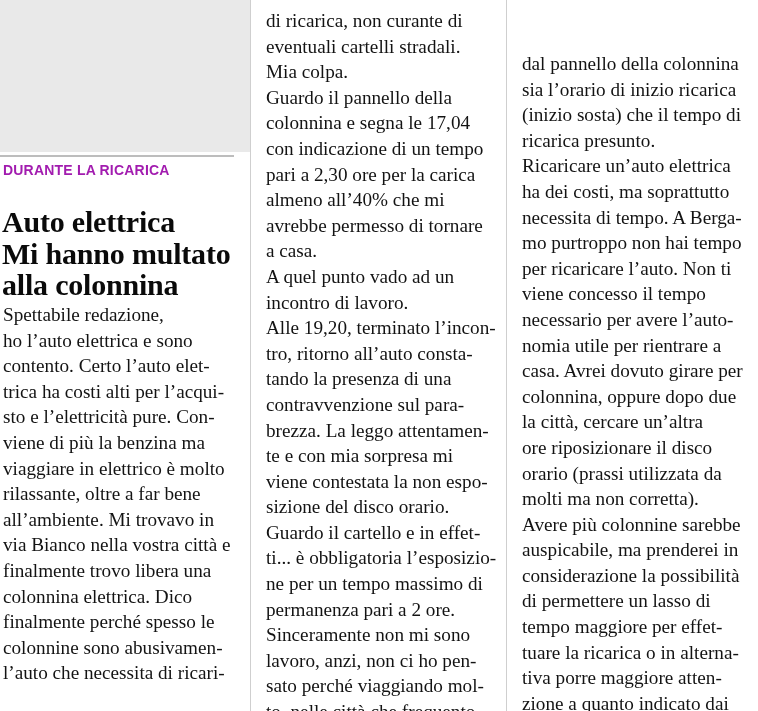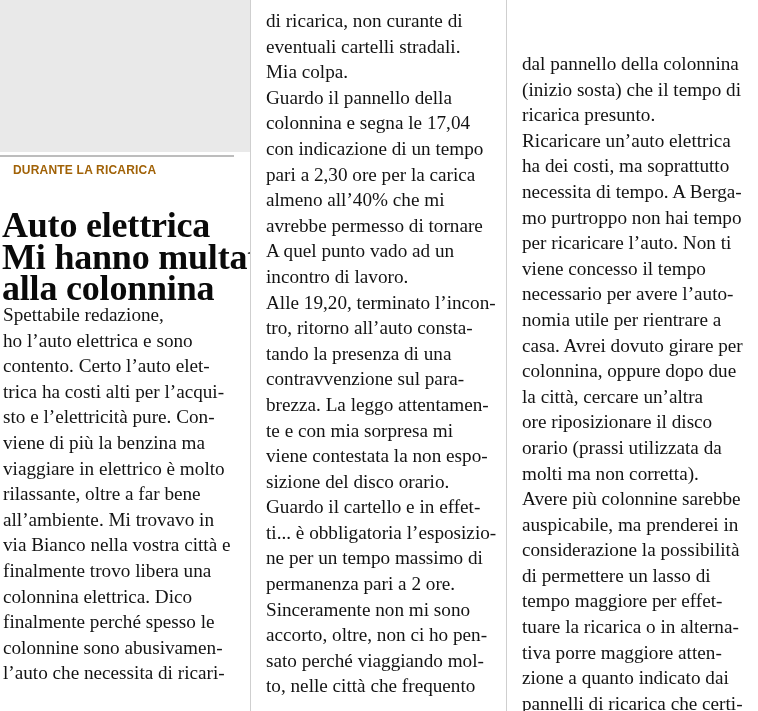--- a/index.html
+++ b/index.html
@@ -60,40 +60,40 @@
     left: 0;
     top: 155px;
     width: 234px;
     height: 2px;
     background: #bdbdbd;
   }
 
   
   #kicker {
     position: absolute;
-    left: 13px;
+    left: 3px;
     top: 161px;
     font-family: "Liberation Sans", "DejaVu Sans", sans-serif;
     font-weight: bold;
-    font-size: 12px;
+    font-size: 14px;
     letter-spacing: 0.2px;
-    color: #a16207;
+    color: #a21caf;
     line-height: 18px;
     white-space: nowrap;
   }
 
   
   #headline {
     position: absolute;
     left: 2px;
     top: 186px;
     width: 248px;
     font-family: "Liberation Serif", "DejaVu Serif", serif;
     font-weight: bold;
-    font-size: 36px;
+    font-size: 30px;
     line-height: 31.5px;
     color: #0a0a0a;
     letter-spacing: -0.2px;
   }
   #headline .hl-line { display: block; white-space: nowrap; }
 
   
   .body-text {
     position: absolute;
     font-size: 19.2px;
@@ -175,45 +175,47 @@
     <div class="body-text">
       <span class="line">di ricarica, non curante di</span>
       <span class="line">eventuali cartelli stradali.</span>
       <span class="line">Mia colpa.</span>
       <span class="line">Guardo il pannello della</span>
       <span class="line">colonnina e segna le 17,04</span>
       <span class="line">con indicazione di un tempo</span>
       <span class="line">pari a 2,30 ore per la carica</span>
       <span class="line">almeno all’40% che mi</span>
       <span class="line">avrebbe permesso di tornare</span>
+      <span class="line">a casa.</span>
       <span class="line">A quel punto vado ad un</span>
       <span class="line">incontro di lavoro.</span>
       <span class="line">Alle 19,20, terminato l’incon-</span>
       <span class="line">tro, ritorno all’auto consta-</span>
       <span class="line">tando la presenza di una</span>
       <span class="line">contravvenzione sul para-</span>
       <span class="line">brezza. La leggo attentamen-</span>
       <span class="line">te e con mia sorpresa mi</span>
       <span class="line">viene contestata la non espo-</span>
       <span class="line">sizione del disco orario.</span>
       <span class="line">Guardo il cartello e in effet-</span>
       <span class="line">ti... è obbligatoria l’esposizio-</span>
       <span class="line">ne per un tempo massimo di</span>
       <span class="line">permanenza pari a 2 ore.</span>
       <span class="line">Sinceramente non mi sono</span>
-      <span class="line">accorto, oltre, non ci ho pen-</span>
+      <span class="line">lavoro, anzi, non ci ho pen-</span>
       <span class="line">sato perché viaggiando mol-</span>
       <span class="line">to, nelle città che frequento</span>
 
     </div>
   </div>
 
   <div class="col" id="col3">
     <div class="body-text">
       <span class="line">dal pannello della colonnina</span>
+      <span class="line">sia l’orario di inizio ricarica</span>
       <span class="line">(inizio sosta) che il tempo di</span>
       <span class="line">ricarica presunto.</span>
       <span class="line">Ricaricare un’auto elettrica</span>
       <span class="line">ha dei costi, ma soprattutto</span>
       <span class="line">necessita di tempo. A Berga-</span>
       <span class="line">mo purtroppo non hai tempo</span>
       <span class="line">per ricaricare l’auto. Non ti</span>
       <span class="line">viene concesso il tempo</span>
       <span class="line">necessario per avere l’auto-</span>
       <span class="line">nomia utile per rientrare a</span>

